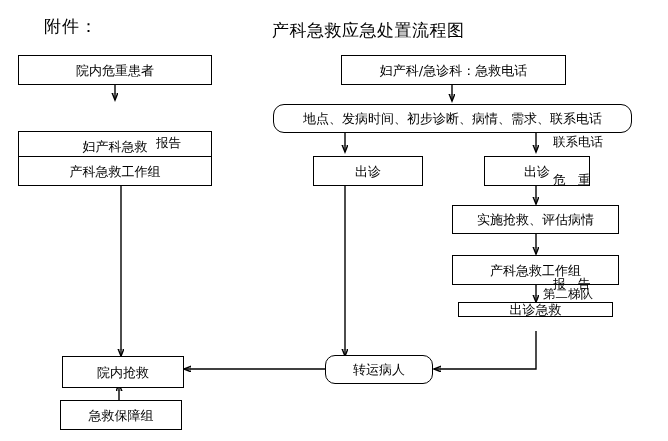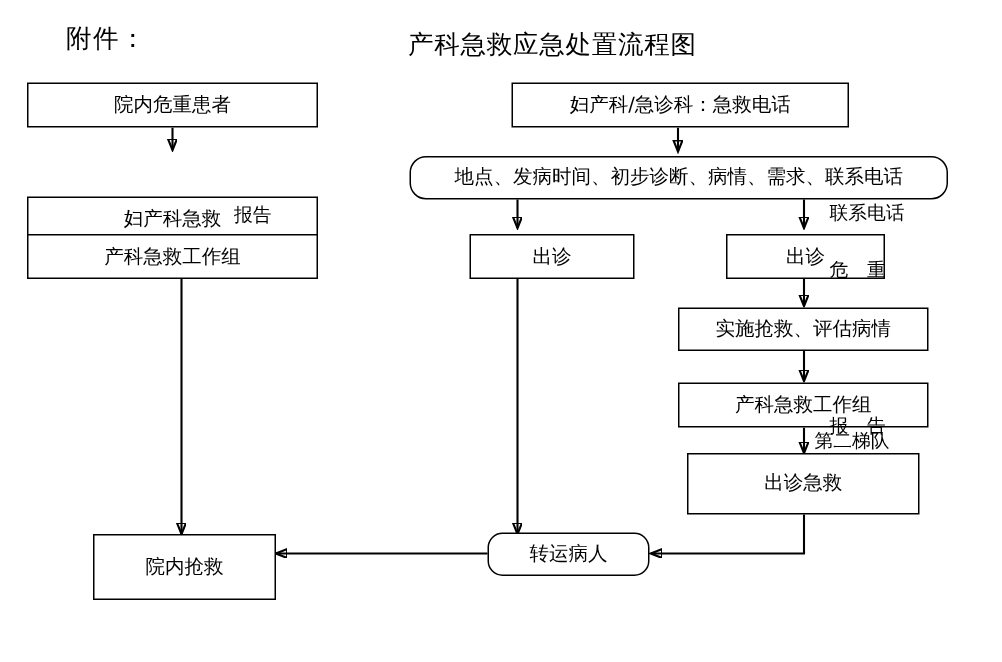--- a/index.html
+++ b/index.html
@@ -103,24 +103,27 @@
   </div>
 
   <div class="node" style="left:18px; top:103px; width:194px; height:30px;margin-top:28px;">
     <span>妇产科急救</span>
   </div>
 
   <div class="node" style="left:18px; top:156px; width:194px; height:30px;">
     <span>产科急救工作组</span>
   </div>
 
-  <div class="node" style="left:62px; top:356px; width:122px; height:44px;">
+  <div class="node" style="left:62px; top:356px; width:122px; height:32px;">
     <span>院内抢救</span>
   </div>
 
+  <div class="node" style="left:60px; top:400px; width:122px; height:30px;">
+    <span>急救保障组</span>
+  </div>
 
   <div class="node" style="left:341px; top:55px; width:225px; height:30px;">
     <span>妇产科/急诊科：急救电话</span>
   </div>
 
   <div class="node small" style="left:273px; top:104px; width:359px; height:29px;">
     <span>地点、发病时间、初步诊断、病情、需求、联系电话</span>
   </div>
 
   <div class="node" style="left:313px; top:156px; width:110px; height:30px;">
@@ -136,21 +139,21 @@
   </div>
 
   <div class="node" style="left:452px; top:205px; width:167px; height:29px;text-align:right;">
     <span>实施抢救、评估病情</span>
   </div>
 
   <div class="node" style="left:452px; top:255px; width:167px; height:30px;">
     <span>产科急救工作组</span>
   </div>
 
-  <div class="node" style="left:458px; top:302px; width:155px; height:41px;">
+  <div class="node" style="left:458px; top:302px; width:155px; height:15px;">
     <span>出诊急救</span>
   </div>
 
   <div class="edge-label" style="left:156px; top:137px;">报告</div>
 
   <div class="edge-label" style="left:553px; top:136px;">联系电话</div>
 
   <div class="edge-label" style="left:553px; top:174px;">危　重</div>
 
   <div class="edge-label" style="left:553px; top:238px;margin-top:40px;">报　告</div>

